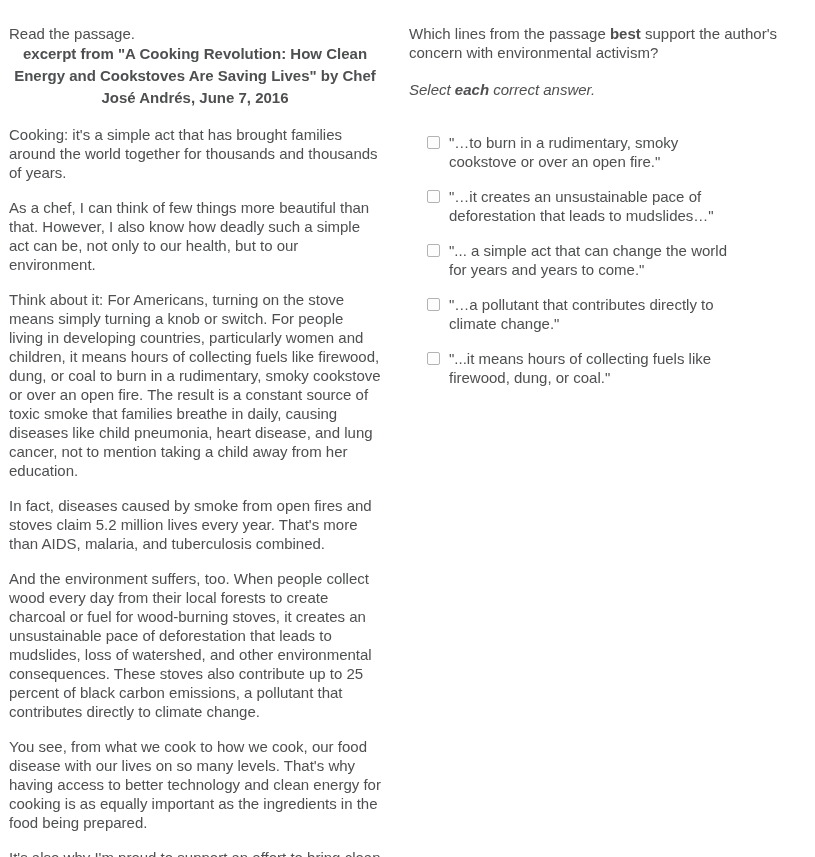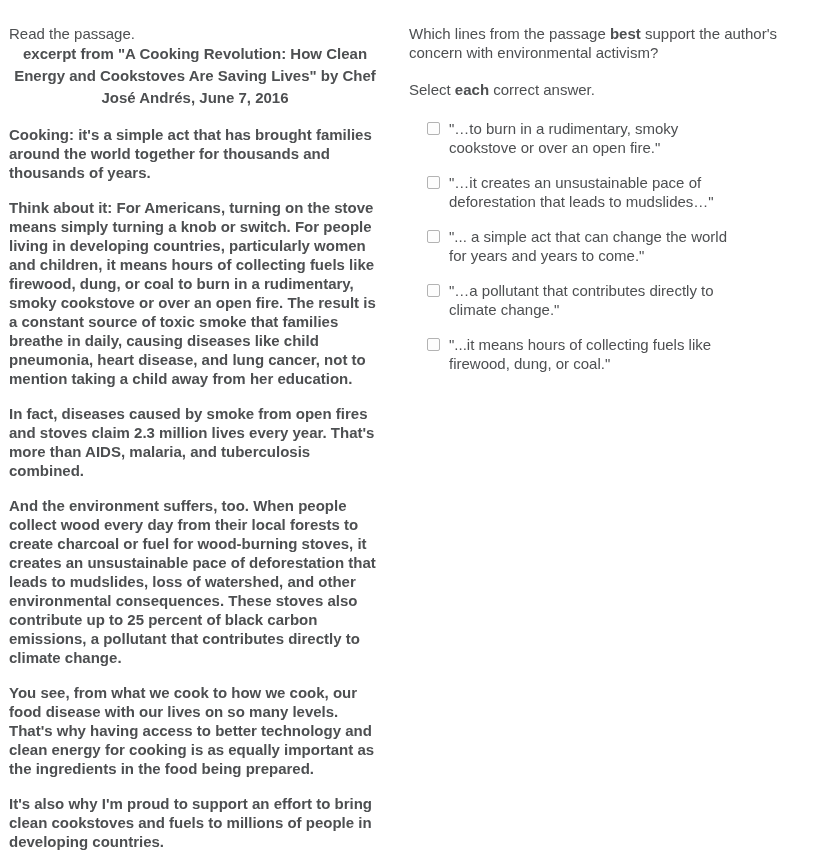--- a/index.html
+++ b/index.html
@@ -24,30 +24,30 @@
     padding-right: 28px;
   }
   .read-label { }
   .passage-title {
     font-size: 15px;
     font-weight: bold;
     line-height: 22px;
     text-align: center;
     margin: 0 0 14px 0;
   }
-  .para { margin: 16px 0 14px 0; font-weight: bold; }
+  .para { margin: 16px 0 14px 0; }
   .para:last-child { margin-bottom: 0; }
   
   .right-col {
     width: 406px;
     padding-left: 0;
     padding-right: 24px;
   }
   .question { margin-bottom: 18px; }
-  .select-instruction { margin-bottom: 20px; }
+  .select-instruction { margin-bottom: 34px; font-style: italic; }
   b, strong { font-weight: bold; }
   .options { padding-left: 18px; }
   .option {
     display: flex;
     align-items: flex-start;
     margin-bottom: 16px;
     cursor: pointer;
   }
   .option input[type="checkbox"] {
     -webkit-appearance: none;
@@ -68,22 +68,23 @@
 </style>
 </head>
 <body>
 
 <div class="page">
 
   <div class="left-col">
     <p class="read-label">Read the passage.</p>
     <h2 class="passage-title">excerpt from "A Cooking Revolution: How Clean Energy and Cookstoves Are Saving Lives" by Chef José Andrés, June 7, 2016</h2>
     <p class="para">Cooking: it's a simple act that has brought families around the world together for thousands and thousands of years.</p>
+    <p class="para">As a chef, I can think of few things more beautiful than that. However, I also know how deadly such a simple act can be, not only to our health, but to our environment.</p>
     <p class="para">Think about it: For Americans, turning on the stove means simply turning a knob or switch. For people living in developing countries, particularly women and children, it means hours of collecting fuels like firewood, dung, or coal to burn in a rudimentary, smoky cookstove or over an open fire. The result is a constant source of toxic smoke that families breathe in daily, causing diseases like child pneumonia, heart disease, and lung cancer, not to mention taking a child away from her education.</p>
-    <p class="para">In fact, diseases caused by smoke from open fires and stoves claim 2.3 million lives every year. That's more than AIDS, malaria, and tuberculosis combined.</p>
+    <p class="para">In fact, diseases caused by smoke from open fires and stoves claim 5.2 million lives every year. That's more than AIDS, malaria, and tuberculosis combined.</p>
     <p class="para">And the environment suffers, too. When people collect wood every day from their local forests to create charcoal or fuel for wood-burning stoves, it creates an unsustainable pace of deforestation that leads to mudslides, loss of watershed, and other environmental consequences. These stoves also contribute up to 25 percent of black carbon emissions, a pollutant that contributes directly to climate change.</p>
     <p class="para">You see, from what we cook to how we cook, our food disease with our lives on so many levels. That's why having access to better technology and clean energy for cooking is as equally important as the ingredients in the food being prepared.</p>
     <p class="para">It's also why I'm proud to support an effort to bring clean cookstoves and fuels to millions of people in developing countries.</p>
   </div>
 
   <div class="right-col">
     <p class="question"><span>Which lines from the passage </span><strong>best</strong><span> support the author's concern with environmental activism?</span></p>
 
     <p class="select-instruction"><span>Select </span><strong>each</strong><span> correct answer.</span></p>
 

